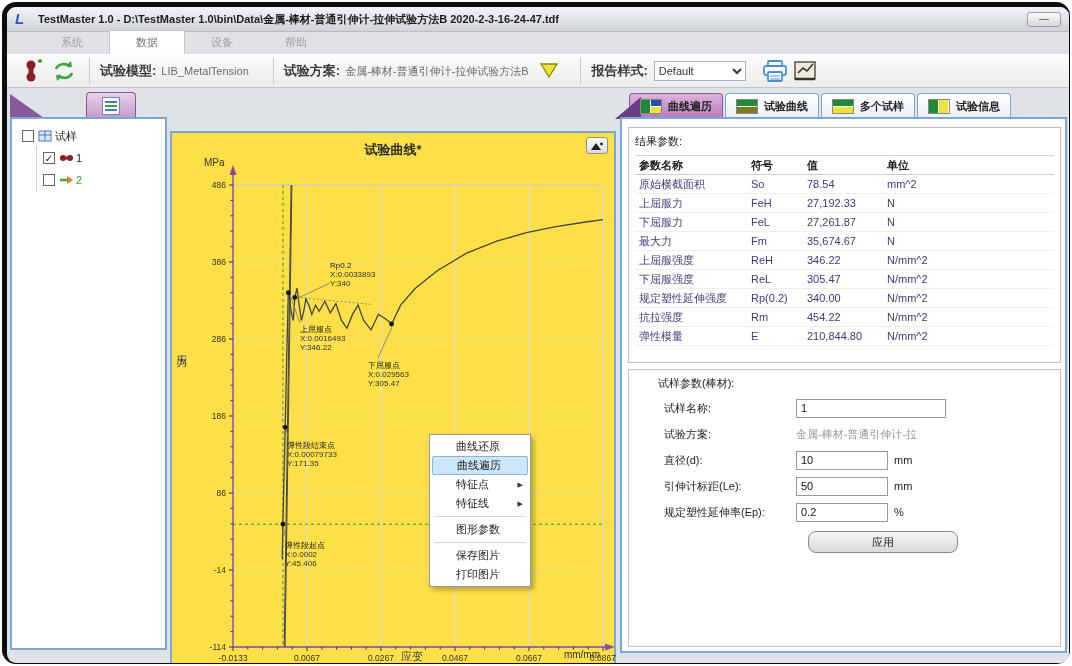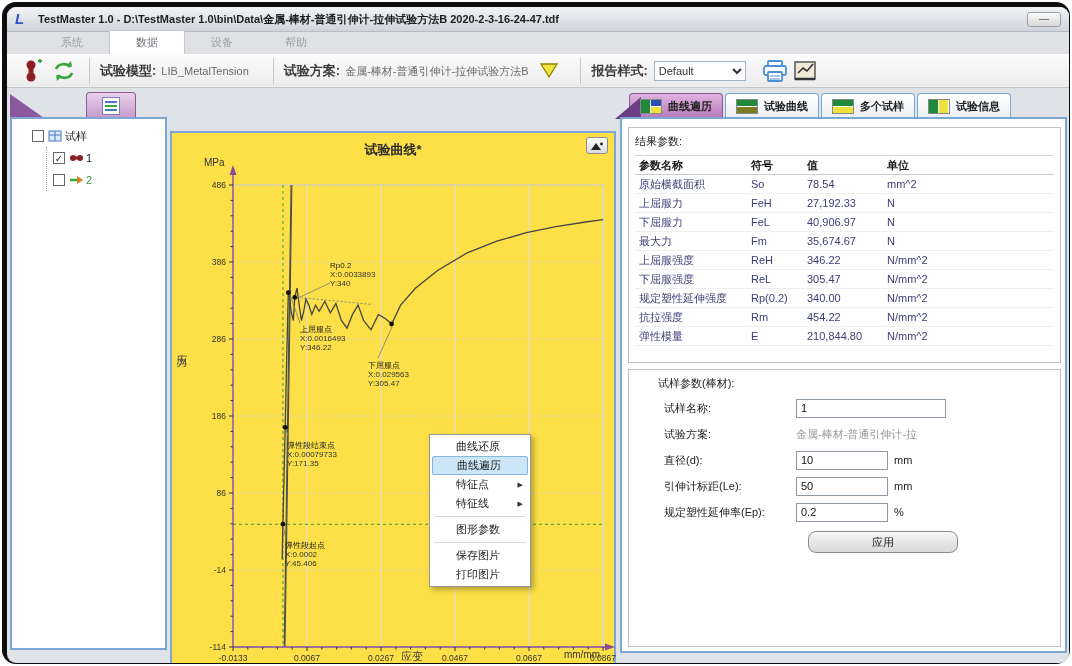--- a/index.html
+++ b/index.html
@@ -153,21 +153,21 @@
     <span class="lcorner"></span>
     <span class="ltab">
       <span class="doc-icon">
         <i style="top:3px;background:#4a78c9;"></i>
             <i style="top:7px;background:#3aa63a;"></i>
             <i style="top:11px;background:#4a78c9;"></i>
       </span>
     </span>
   </div>
   <div class="left-panel">
-    <div style="padding:6px 20px;" id="tree">
+    <div style="padding:6px 10px;" id="tree">
           <div class="trow">
             <span class="cb"></span>
             <span class="ticon"><svg width="14" height="12">
                 <rect x="1" y="1" width="12" height="10" fill="#dce9f7" stroke="#4a78c9"></rect>
                 <path d="M1 5 h12 M7 1 v10" stroke="#4a78c9"></path>
               </svg></span>
             <span>试样</span>
           </div>
           <div class="tkids">
             <div class="trow">
@@ -400,21 +400,21 @@
             </div>
             <div class="rrow">
               <div class="c0">上屈服力</div>
               <div class="c1">FeH</div>
               <div class="c2">27,192.33</div>
               <div class="c3">N</div>
             </div>
             <div class="rrow">
               <div class="c0">下屈服力</div>
               <div class="c1">FeL</div>
-              <div class="c2">40,906.97</div>
+              <div class="c2">27,261.87</div>
               <div class="c3">N</div>
             </div>
             <div class="rrow">
               <div class="c0">最大力</div>
               <div class="c1">Fm</div>
               <div class="c2">35,674.67</div>
               <div class="c3">N</div>
             </div>
             <div class="rrow">
               <div class="c0">上屈服强度</div>

